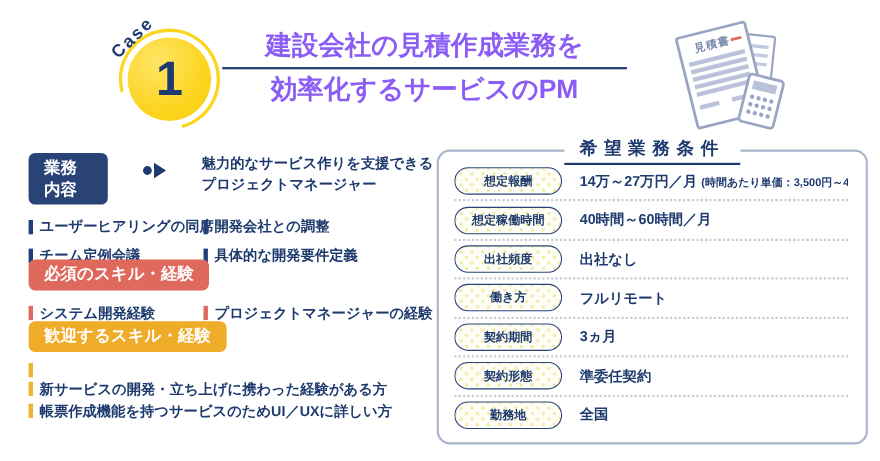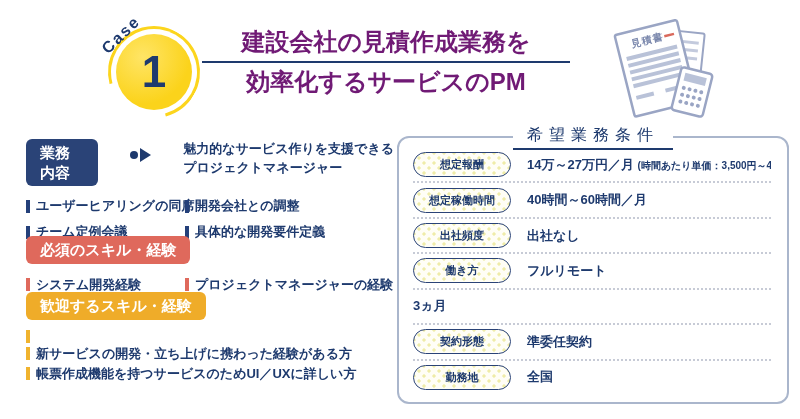--- a/index.html
+++ b/index.html
@@ -12,21 +12,21 @@
   .badge{position:absolute;left:114px;top:32px;width:80px;height:80px;}
   .badge-ring{position:absolute;inset:-6px;border-radius:50%;
     border:3px solid #fcd51d;border-left-color:transparent;transform:rotate(-60deg);}
   .badge-circle{position:absolute;inset:2px;border-radius:50%;
     background:radial-gradient(circle at 35% 30%,#ffe566,#fbd31b 65%);
     display:flex;align-items:center;justify-content:center;}
   .badge-number{font-size:44px;font-weight:bold;color:#1e3a6e;line-height:1;}
   .badge-case{position:absolute;left:-16px;top:-6px;transform:rotate(-44deg);
     font-size:16px;font-weight:bold;color:#1e3a6e;letter-spacing:2px;}
   .title-block{position:absolute;left:202px;top:26px;width:368px;text-align:center;}
-  .title-line{font-size:24px;font-weight:bold;color:#701a75;line-height:1.35;}
+  .title-line{font-size:24px;font-weight:bold;color:#8b5cf6;line-height:1.35;}
   .title-divider{border:none;border-top:2px solid #1e3a6e;margin:3px 0;}
   .doc-illustration{position:absolute;left:602px;top:14px;}
   
   .tag{display:inline-block;color:#fff;font-weight:bold;font-size:15px;
     border-radius:6px;padding:4px 14px;line-height:1.3;}
   .tag-navy{background:#2a4377;}
   .tag-coral{background:#df695c;}
   .tag-yellow{background:#efac29;}
   .sec{position:absolute;left:26px;}
   .sec-duties{top:139px;width:368px;}
@@ -45,21 +45,21 @@
   .bullet .bar{width:4px;height:13px;margin-right:6px;flex-shrink:0;}
   .sec-duties .bar{background:#24407a;}
   .sec-required .bar{background:#df695c;}
   .sec-welcome .bar{background:#f0b32e;}
   .sec-required .bullets-2col,.sec-welcome .bullets-1col{margin-top:10px;}
   
   .panel{position:absolute;left:397px;top:136px;width:392px;height:268px;
     box-sizing:border-box;border:2px solid #aab6cc;border-radius:12px;
     background:#fff;padding:10px 16px 8px 14px;}
   .panel-title{position:absolute;top:-13px;left:50%;transform:translateX(-50%);
-    background:#fff;padding:0 14px 2px 14px;font-size:16px;font-weight:normal;
+    background:#fff;padding:0 14px 2px 14px;font-size:16px;font-weight:bold;
     letter-spacing:6px;color:#1e3a6e;border-bottom:2px solid #1e3a6e;white-space:nowrap;}
   .cond-rows{display:flex;flex-direction:column;height:100%;}
   .cond-row{flex:1;display:flex;align-items:center;min-height:0;
     border-bottom:2px dotted #c7cbd6;overflow:hidden;}
   .cond-row:last-child{border-bottom:none;}
   .pill{width:96px;flex-shrink:0;text-align:center;padding:4px 0;
     border:1.5px solid #2a4377;border-radius:14px;
     font-size:11px;font-weight:bold;color:#1e3a6e;margin-right:16px;
     background-color:#fffef6;
     background-image:radial-gradient(#efeca9 1.5px,transparent 1.7px),
@@ -205,20 +205,21 @@
     </div>
     <div class="cond-row">
       <span class="pill">出社頻度</span>
       <span class="cond-value">出社なし</span>
     </div>
     <div class="cond-row">
       <span class="pill">働き方</span>
       <span class="cond-value">フルリモート</span>
     </div>
     <div class="cond-row">
+      <span class="pill">契約期間</span>
       <span class="cond-value">3ヵ月</span>
     </div>
     <div class="cond-row">
       <span class="pill">契約形態</span>
       <span class="cond-value">準委任契約</span>
     </div>
     <div class="cond-row">
       <span class="pill">勤務地</span>
       <span class="cond-value">全国</span>
     </div>

